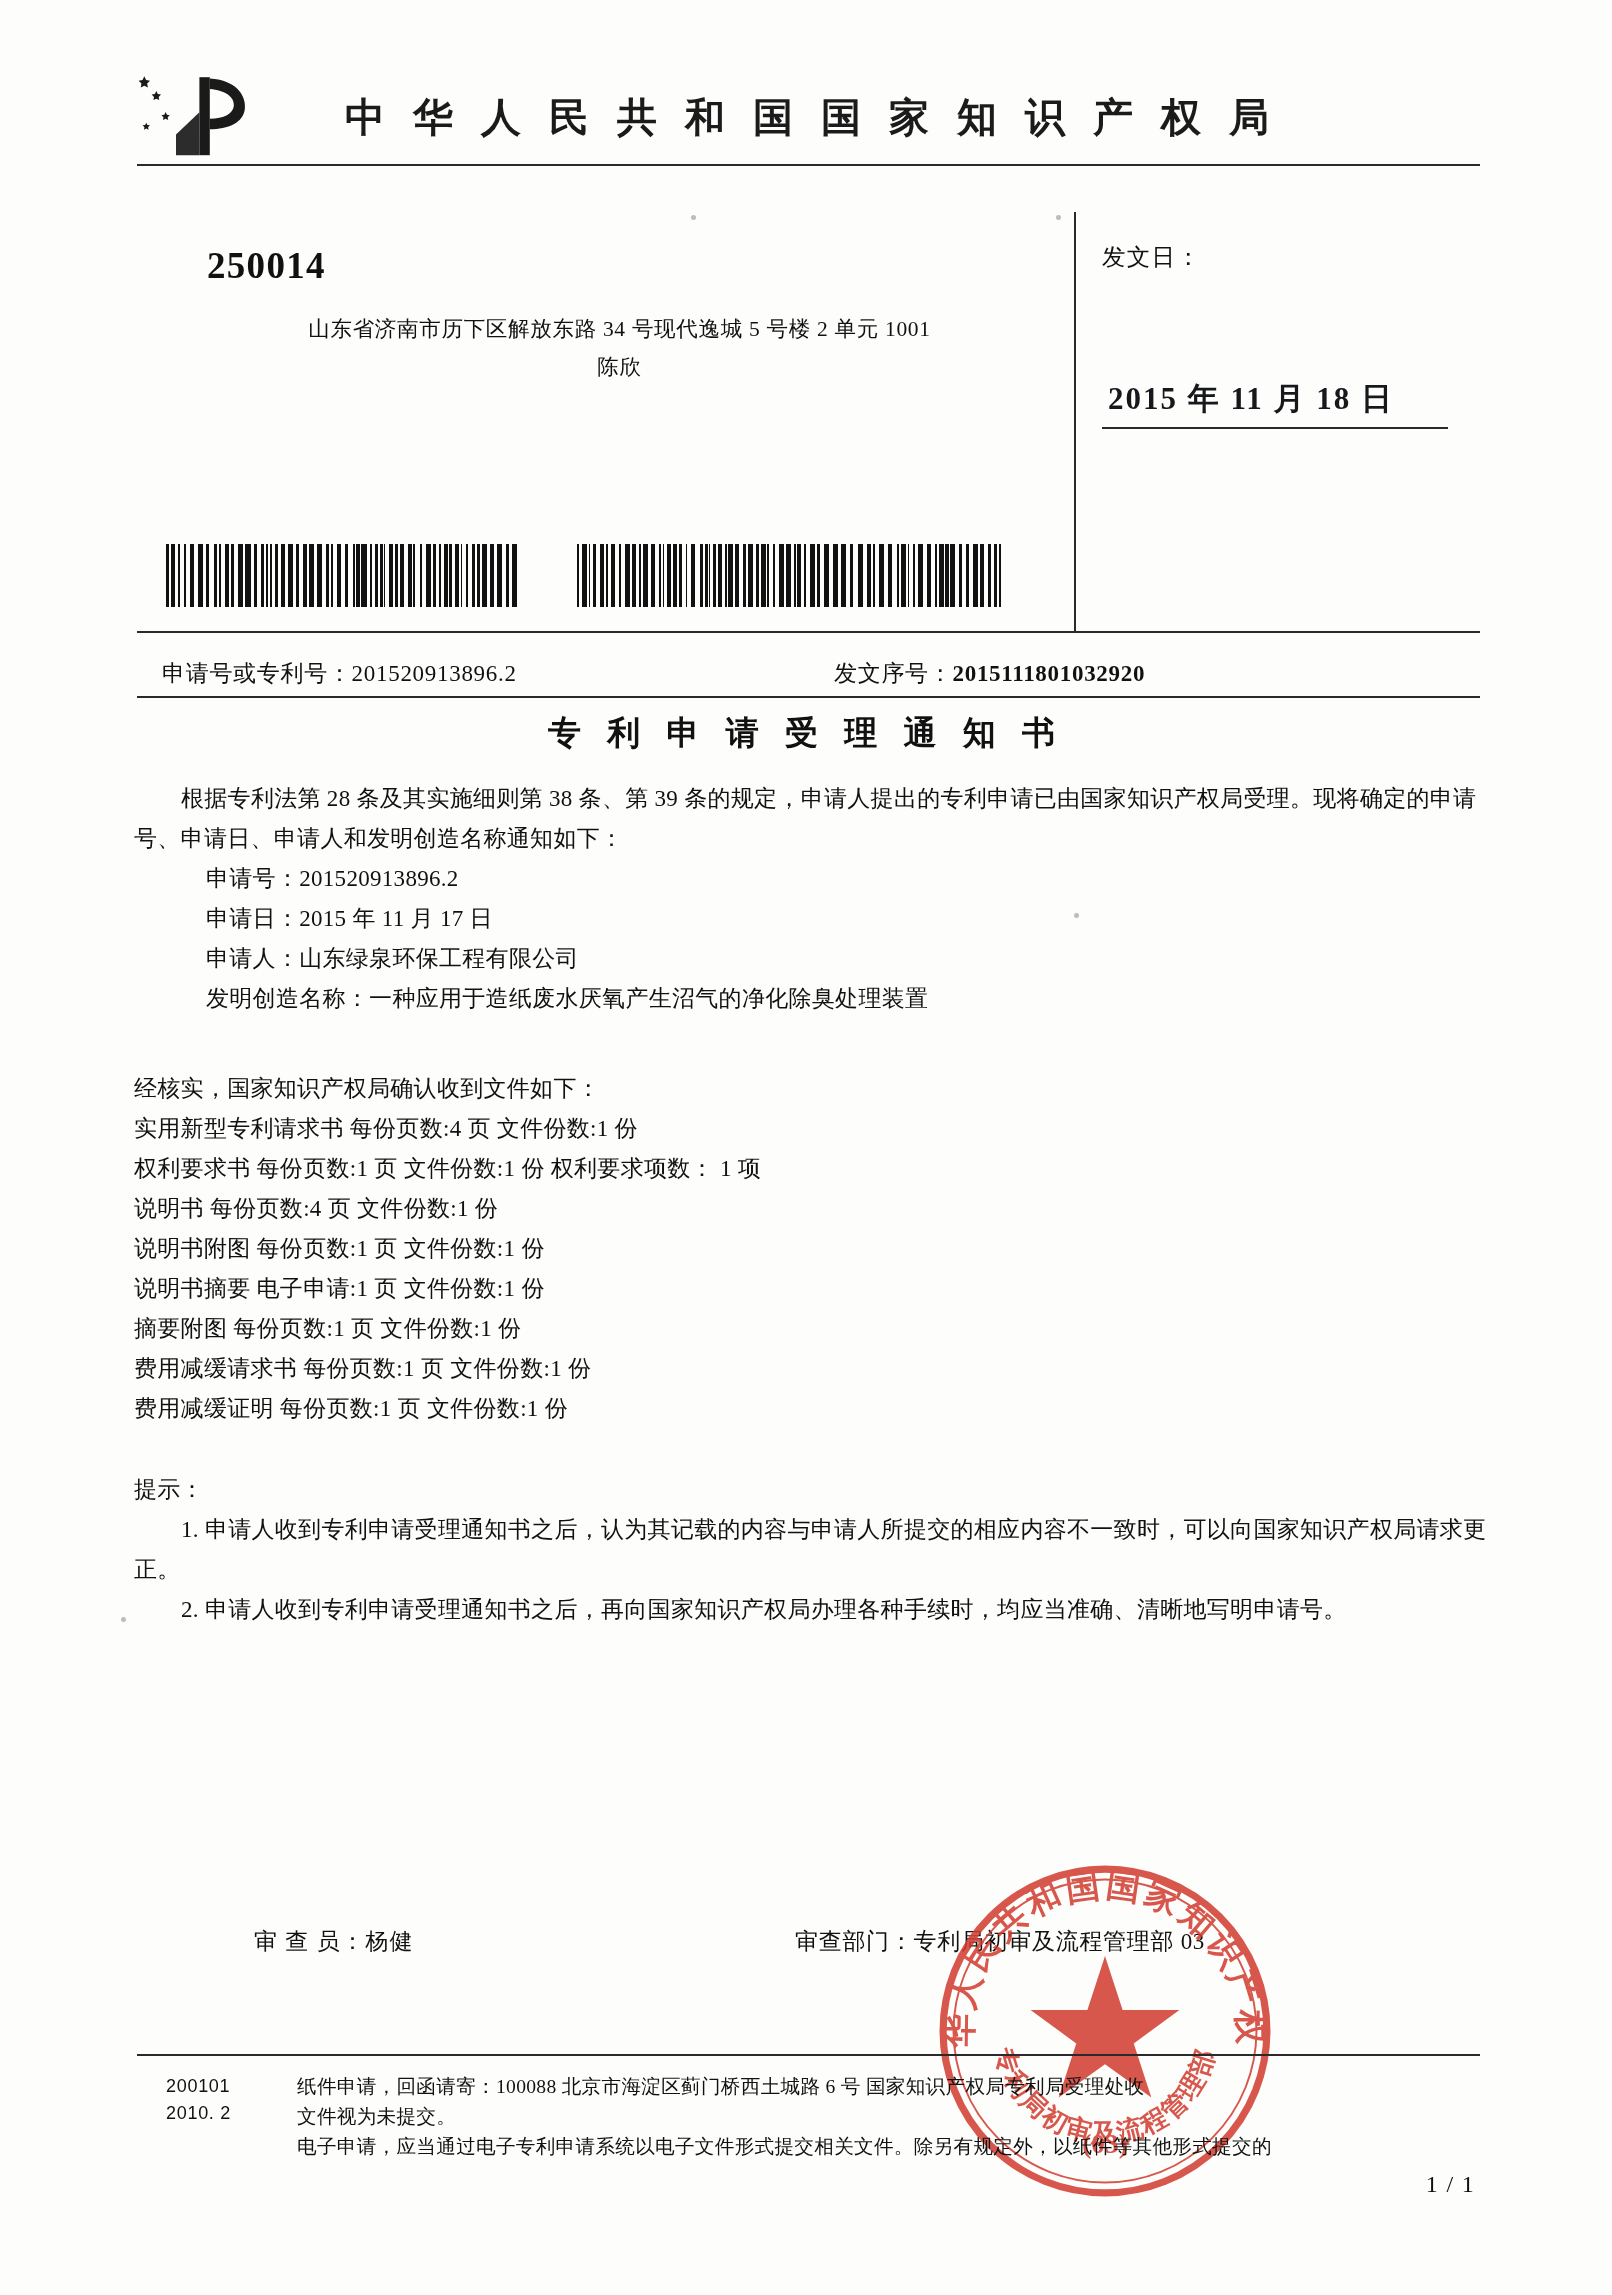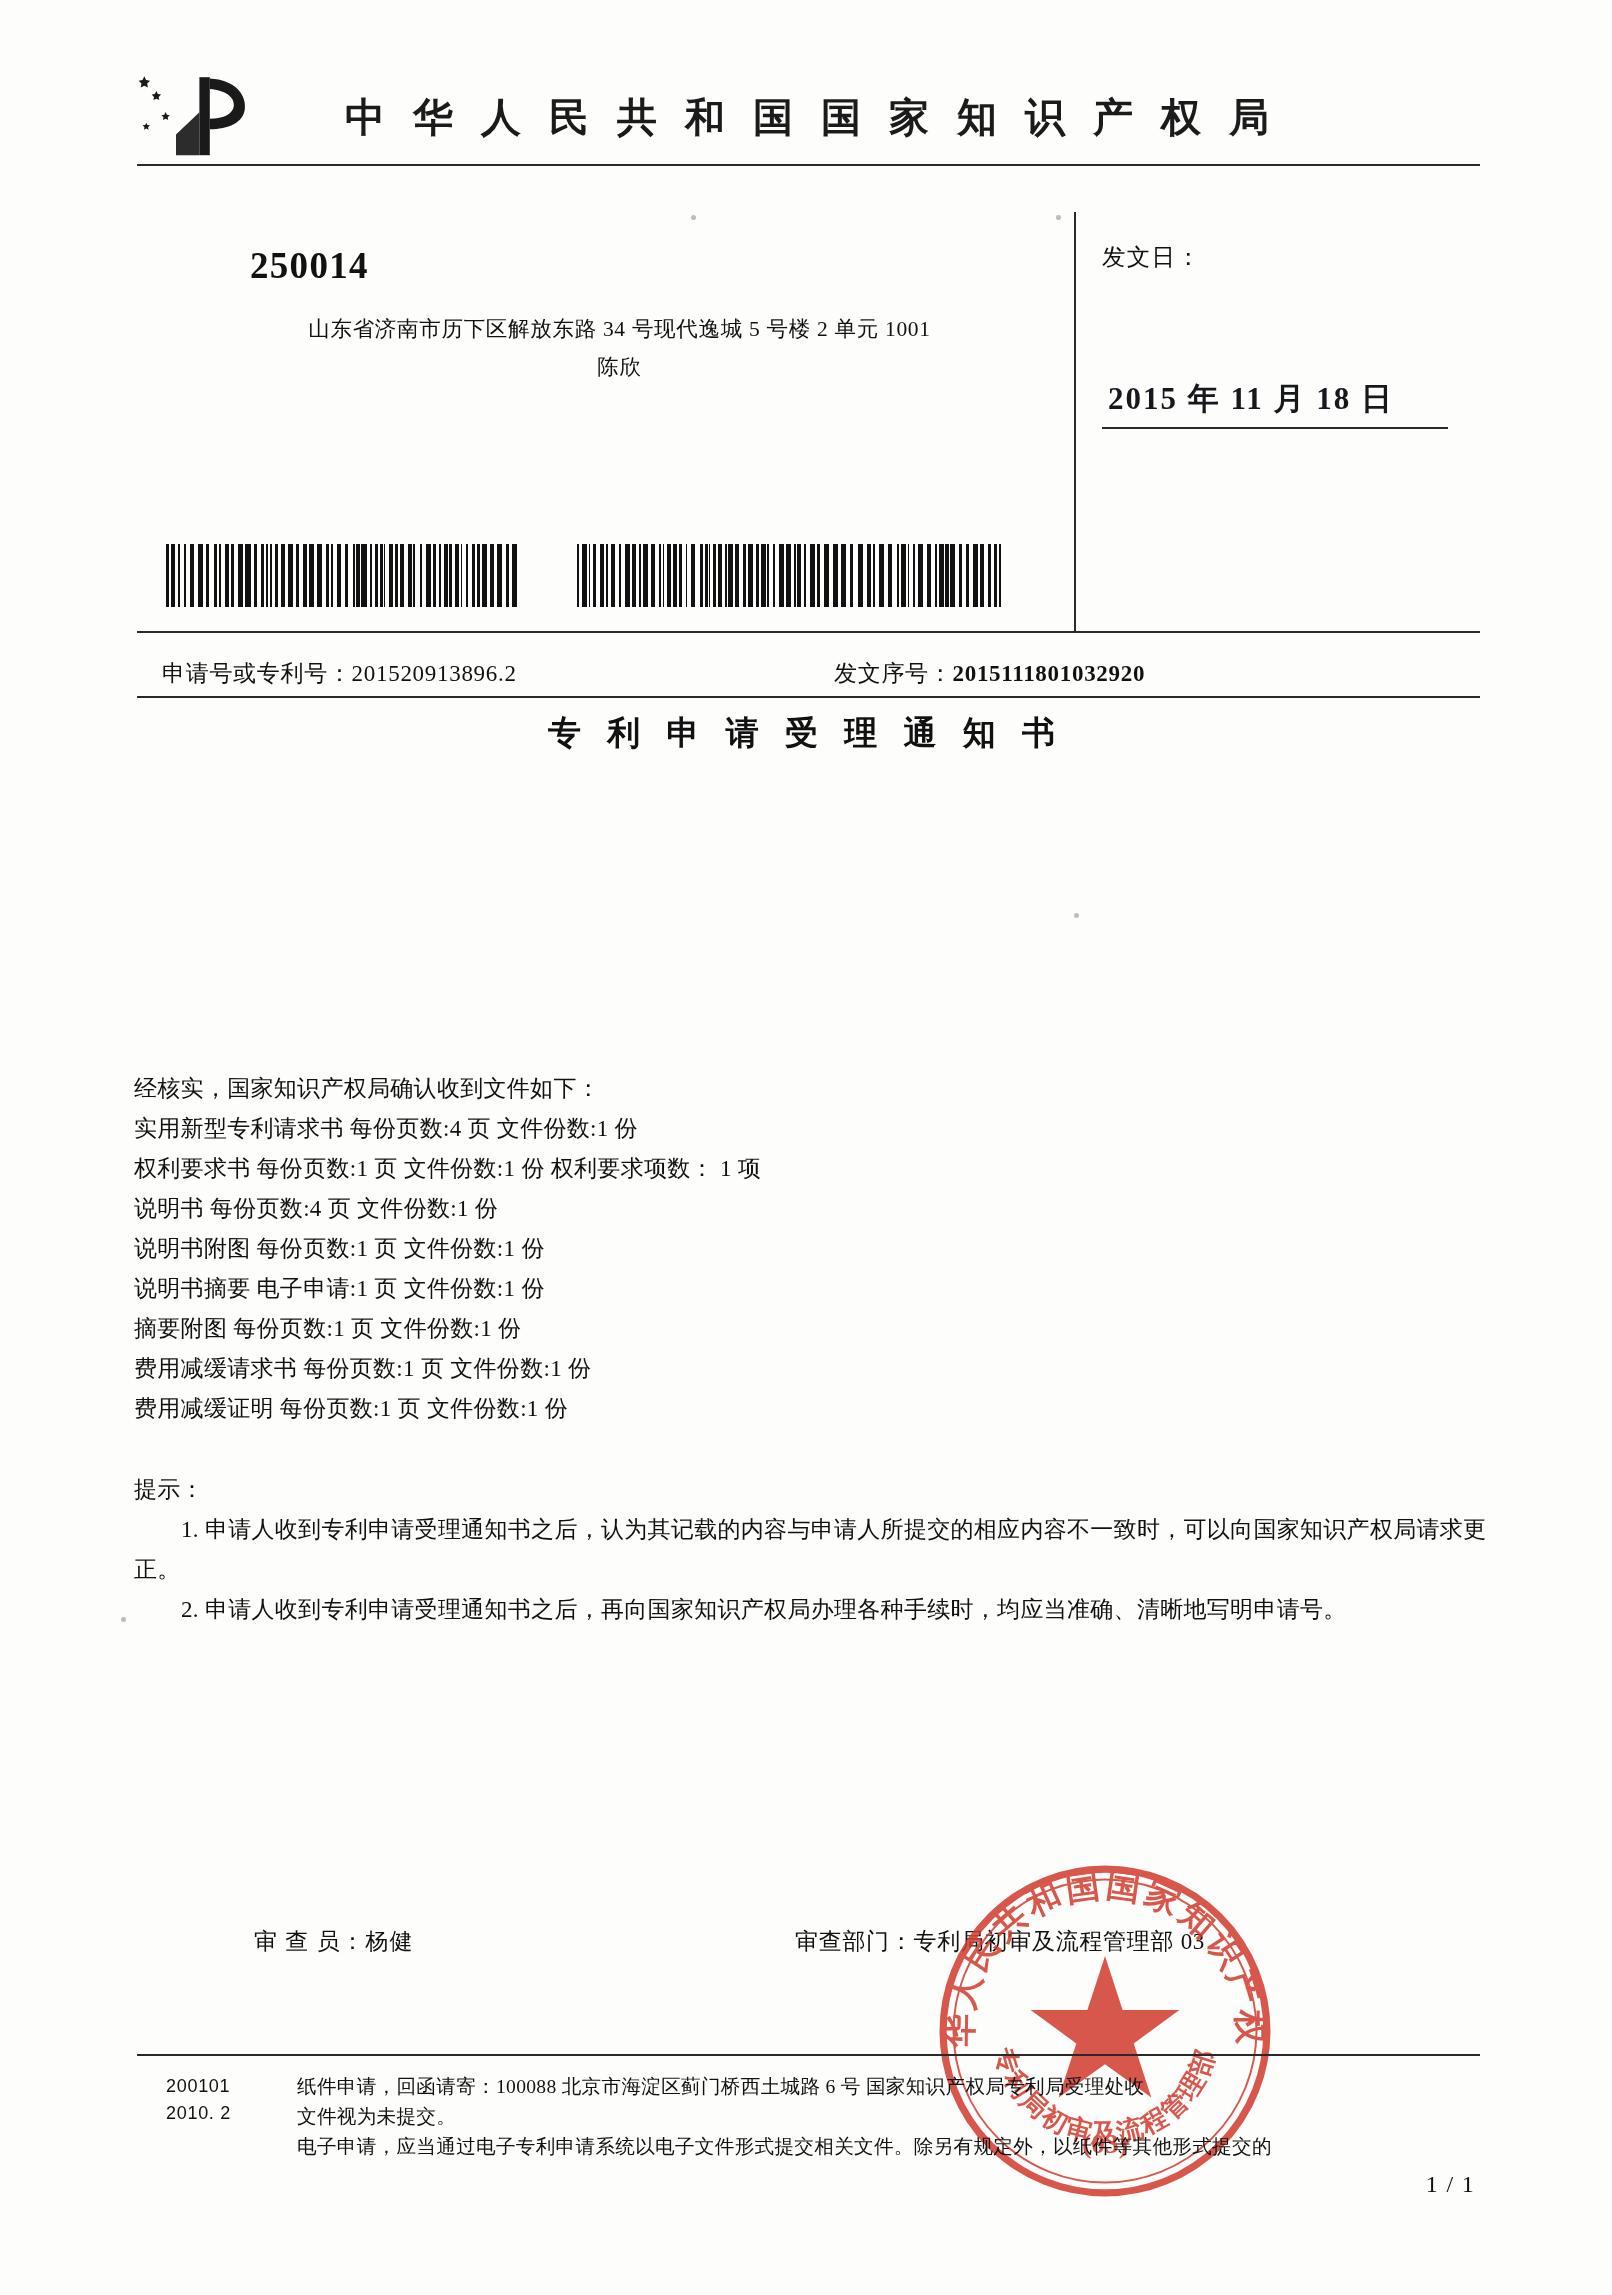--- a/index.html
+++ b/index.html
@@ -60,21 +60,20 @@
 
   
   .addr-zip {
     position: absolute;
     left: 207px;
     top: 244px;
     font-size: 37px;
     font-weight: 700;
     letter-spacing: 1.3px;
     font-family: "Liberation Serif", "DejaVu Serif", serif;
-    margin-left: 43px;
   }
   .addr-line {
     position: absolute;
     left: 209px;
     top: 312px;
     width: 821px;
     font-size: 21.5px;
     line-height: 35px;
     text-align: center;
     letter-spacing: 0.7px;
@@ -534,20 +533,27 @@
       <span>申请号或专利号：</span><span>201520913896.2</span>
     </div>
     <div class="docno">
       <span>发文序号：</span><span class="val">2015111801032920</span>
     </div>
 
     <div class="rule" style="left:137px; top:696px; width:1343px; height:2px;"></div>
 
     <div class="doc-title">专 利 申 请 受 理 通 知 书</div>
 
+    <div class="body-text">
+      <div class="indent2">根据专利法第 28 条及其实施细则第 38 条、第 39 条的规定，申请人提出的专利申请已由国家知识产权局受理。现将确定的申请号、申请日、申请人和发明创造名称通知如下：</div>
+      <div class="indent-item">申请号：201520913896.2</div>
+      <div class="indent-item">申请日：2015 年 11 月 17 日</div>
+      <div class="indent-item">申请人：山东绿泉环保工程有限公司</div>
+      <div class="indent-item">发明创造名称：一种应用于造纸废水厌氧产生沼气的净化除臭处理装置</div>
+    </div>
 
     <div class="section2">
       <div>经核实，国家知识产权局确认收到文件如下：</div>
       <div class="list-line">实用新型专利请求书 每份页数:4 页  文件份数:1 份</div>
       <div class="list-line">权利要求书 每份页数:1 页  文件份数:1 份  权利要求项数：  1 项</div>
       <div class="list-line">说明书 每份页数:4 页  文件份数:1 份</div>
       <div class="list-line">说明书附图 每份页数:1 页  文件份数:1 份</div>
       <div class="list-line">说明书摘要 电子申请:1 页  文件份数:1 份</div>
       <div class="list-line">摘要附图 每份页数:1 页  文件份数:1 份</div>
       <div class="list-line">费用减缓请求书 每份页数:1 页  文件份数:1 份</div>

